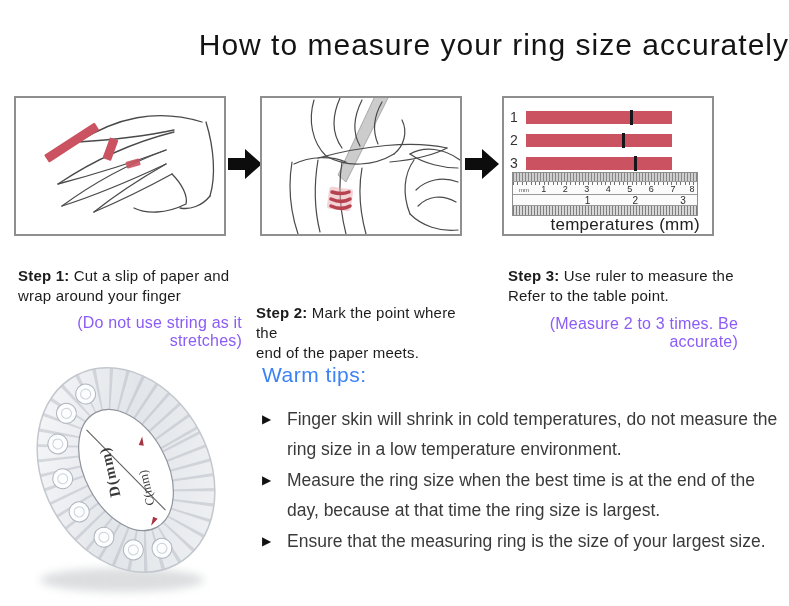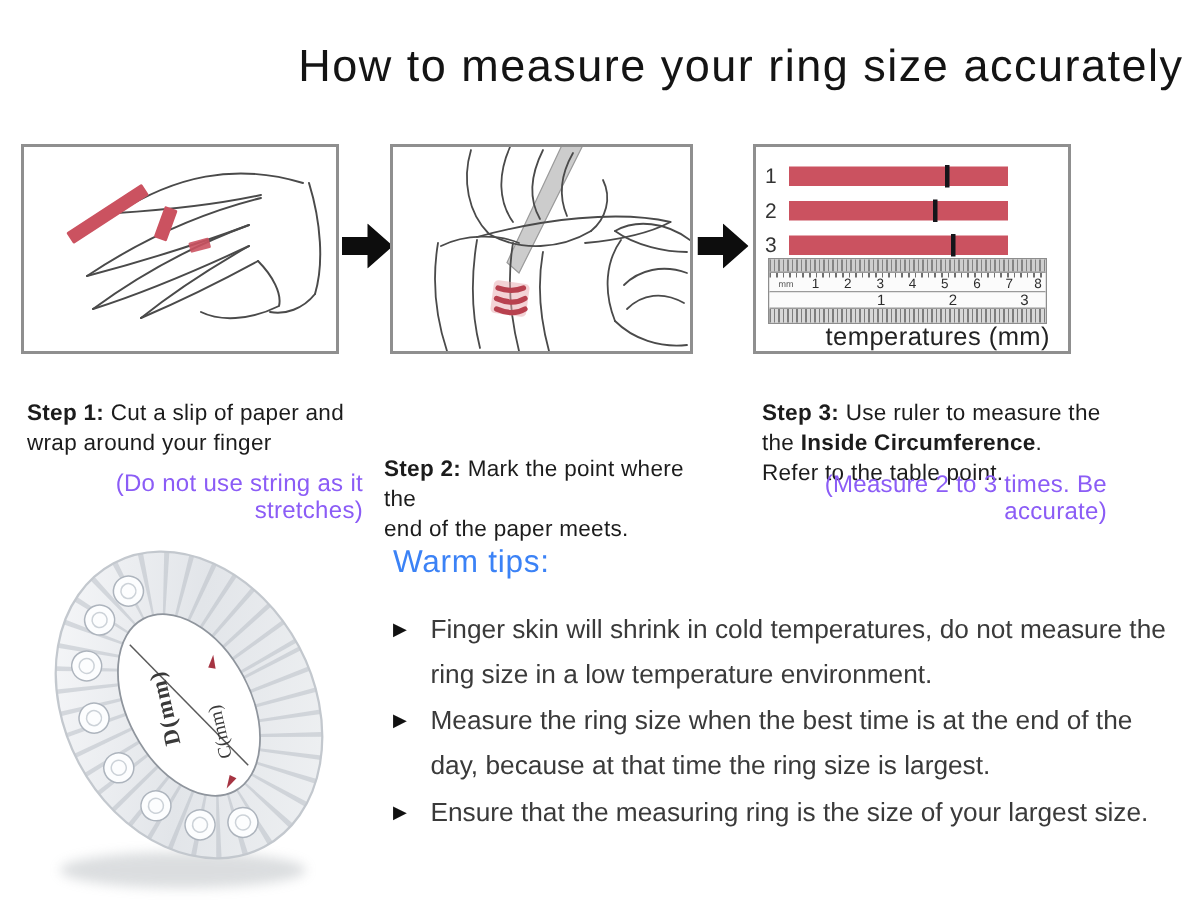--- a/index.html
+++ b/index.html
@@ -175,21 +175,20 @@
     <p class="cont">wrap around your finger</p>
   </div>
   <div class="caption" id="caption2">
     <p><b class="step-label">Step 2:</b>
        <span>Mark the point where the</span></p>
     <p class="cont">end of the paper meets.</p>
   </div>
   <div class="caption" id="caption3">
     <p><b class="step-label">Step 3:</b>
        <span>Use ruler to measure the</span></p>
-    <p class="cont"><span>the </span><b>Inside Circumference</b><span>.</span></p>
     <p class="cont">Refer to the table point.</p>
   </div>
 
   <div class="note" id="note1">(Do not use string as it stretches)</div>
   <div class="note" id="note3">(Measure 2 to 3 times. Be accurate)</div>
 
   <svg id="ring" viewBox="0 0 252 250">
     <defs>
       <filter id="softblur" x="-50%" y="-50%" width="200%" height="200%">
           <feGaussianBlur stdDeviation="4"></feGaussianBlur>

